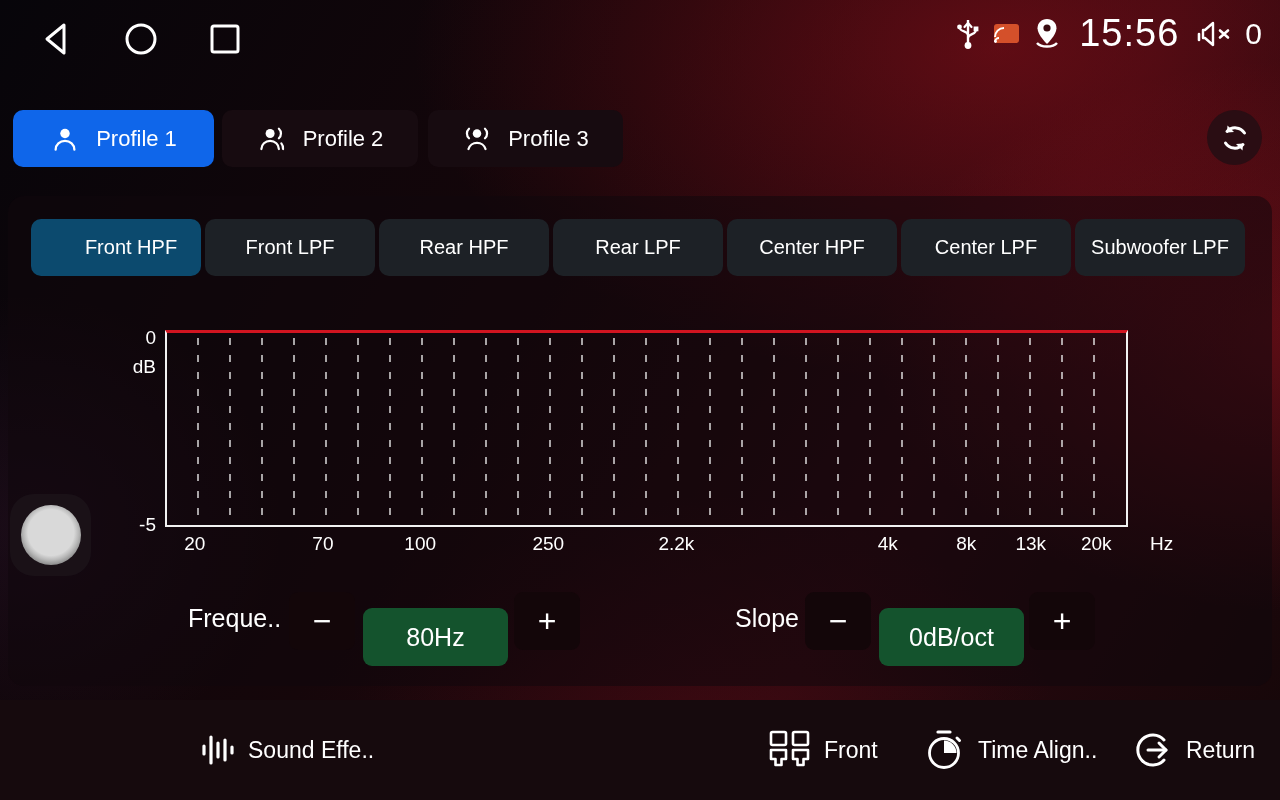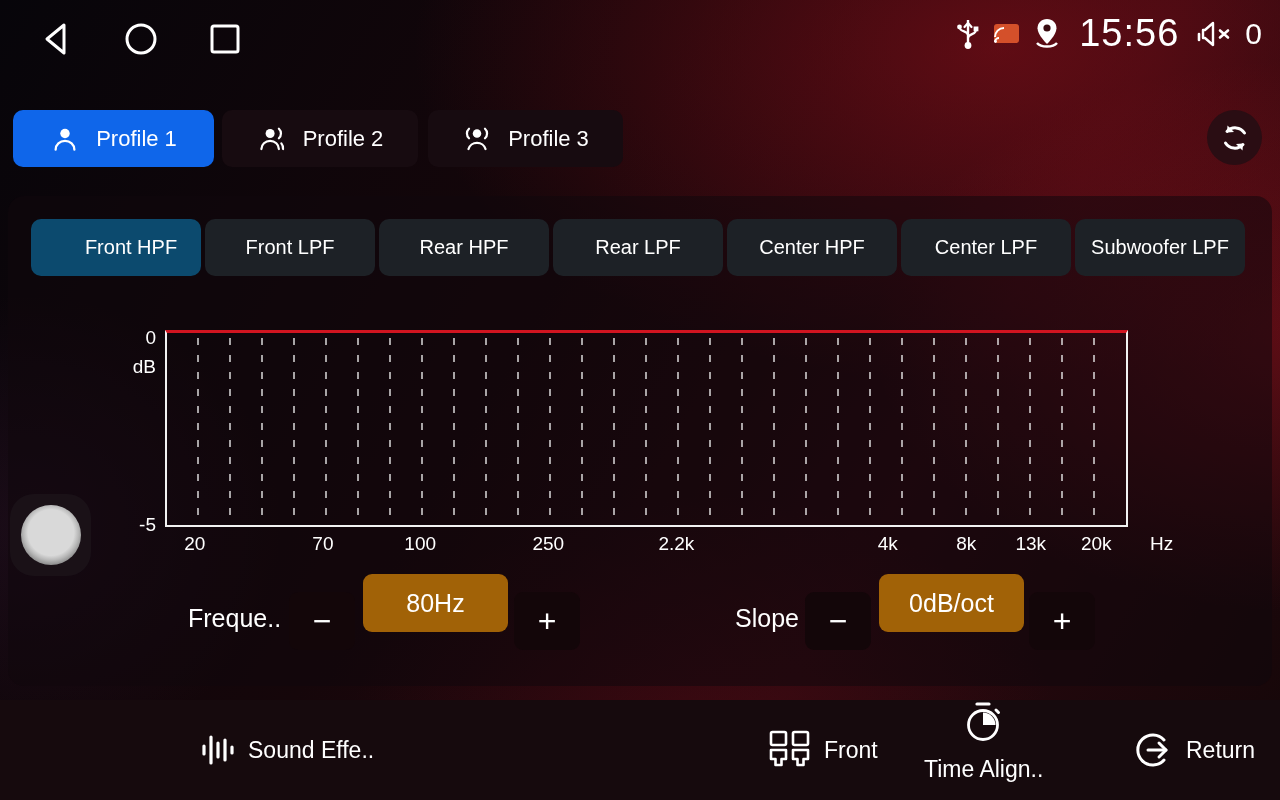--- a/index.html
+++ b/index.html
@@ -72,22 +72,22 @@
   }
 
   
   .ctl-label { position:absolute; top:604px; font-size:25px; }
   .ctl-btn {
     position:absolute; top:592px; width:66px; height:58px; border-radius:9px;
     background:#130609; display:flex; align-items:center; justify-content:center;
     font-size:32px; font-weight:300; cursor:pointer;
   }
   .ctl-val {
-    position:absolute; top:574px; width:145px; height:58px; border-radius:9px;
-    background:#a16207; display:flex; align-items:center; justify-content:center; font-size:25px;
+    position:absolute; top:608px; width:145px; height:58px; border-radius:9px;
+    background:#14532d; display:flex; align-items:center; justify-content:center; font-size:25px;
   }
 
   
   .bottombar { position:absolute; left:0; top:700px; width:1280px; height:100px; background:#160a0d; }
   .bni {
     position:absolute; top:0; height:100px; display:flex; align-items:center; gap:12px;
     font-size:23px; cursor:pointer; white-space:nowrap; padding:0 8px;
   }
   .bni.active { background:#0a62f2; justify-content:center; }
   svg { display:block; }
@@ -287,21 +287,21 @@
   <div class="bni" style="left:760px;">
     <svg width="44" height="42" viewBox="0 0 44 42">
       <rect x="3" y="3" width="15" height="13" rx="1.5" fill="none" stroke="#fff" stroke-width="2.6"></rect>
       <rect x="25" y="3" width="15" height="13" rx="1.5" fill="none" stroke="#fff" stroke-width="2.6"></rect>
       <path d="M3 21 h15 v9 h-4.5 v6 h-6 v-6 H3 Z" fill="none" stroke="#fff" stroke-width="2.6" stroke-linejoin="round"></path>
       <path d="M25 21 h15 v9 h-4.5 v6 h-6 v-6 H25 Z" fill="none" stroke="#fff" stroke-width="2.6" stroke-linejoin="round"></path>
     </svg>
     <span>Front</span>
   </div>
 
-  <div class="bni" style="left:916px;flex-direction:column;">
+  <div class="bni" style="left:916px;">
     <svg width="42" height="44" viewBox="0 0 42 44">
       <circle cx="20" cy="25" r="14.5" fill="none" stroke="#fff" stroke-width="2.8"></circle>
       <path d="M14 4 h12" stroke="#fff" stroke-width="3.2" stroke-linecap="round"></path>
       <path d="M33 10 l2.5 2.5" stroke="#fff" stroke-width="3" stroke-linecap="round"></path>
       <path d="M20 25 V12.5 A12.5 12.5 0 0 1 32.5 25 Z" fill="#fff"></path>
     </svg>
     <span>Time Align..</span>
   </div>
 
   <div class="bni" style="left:1124px;">

